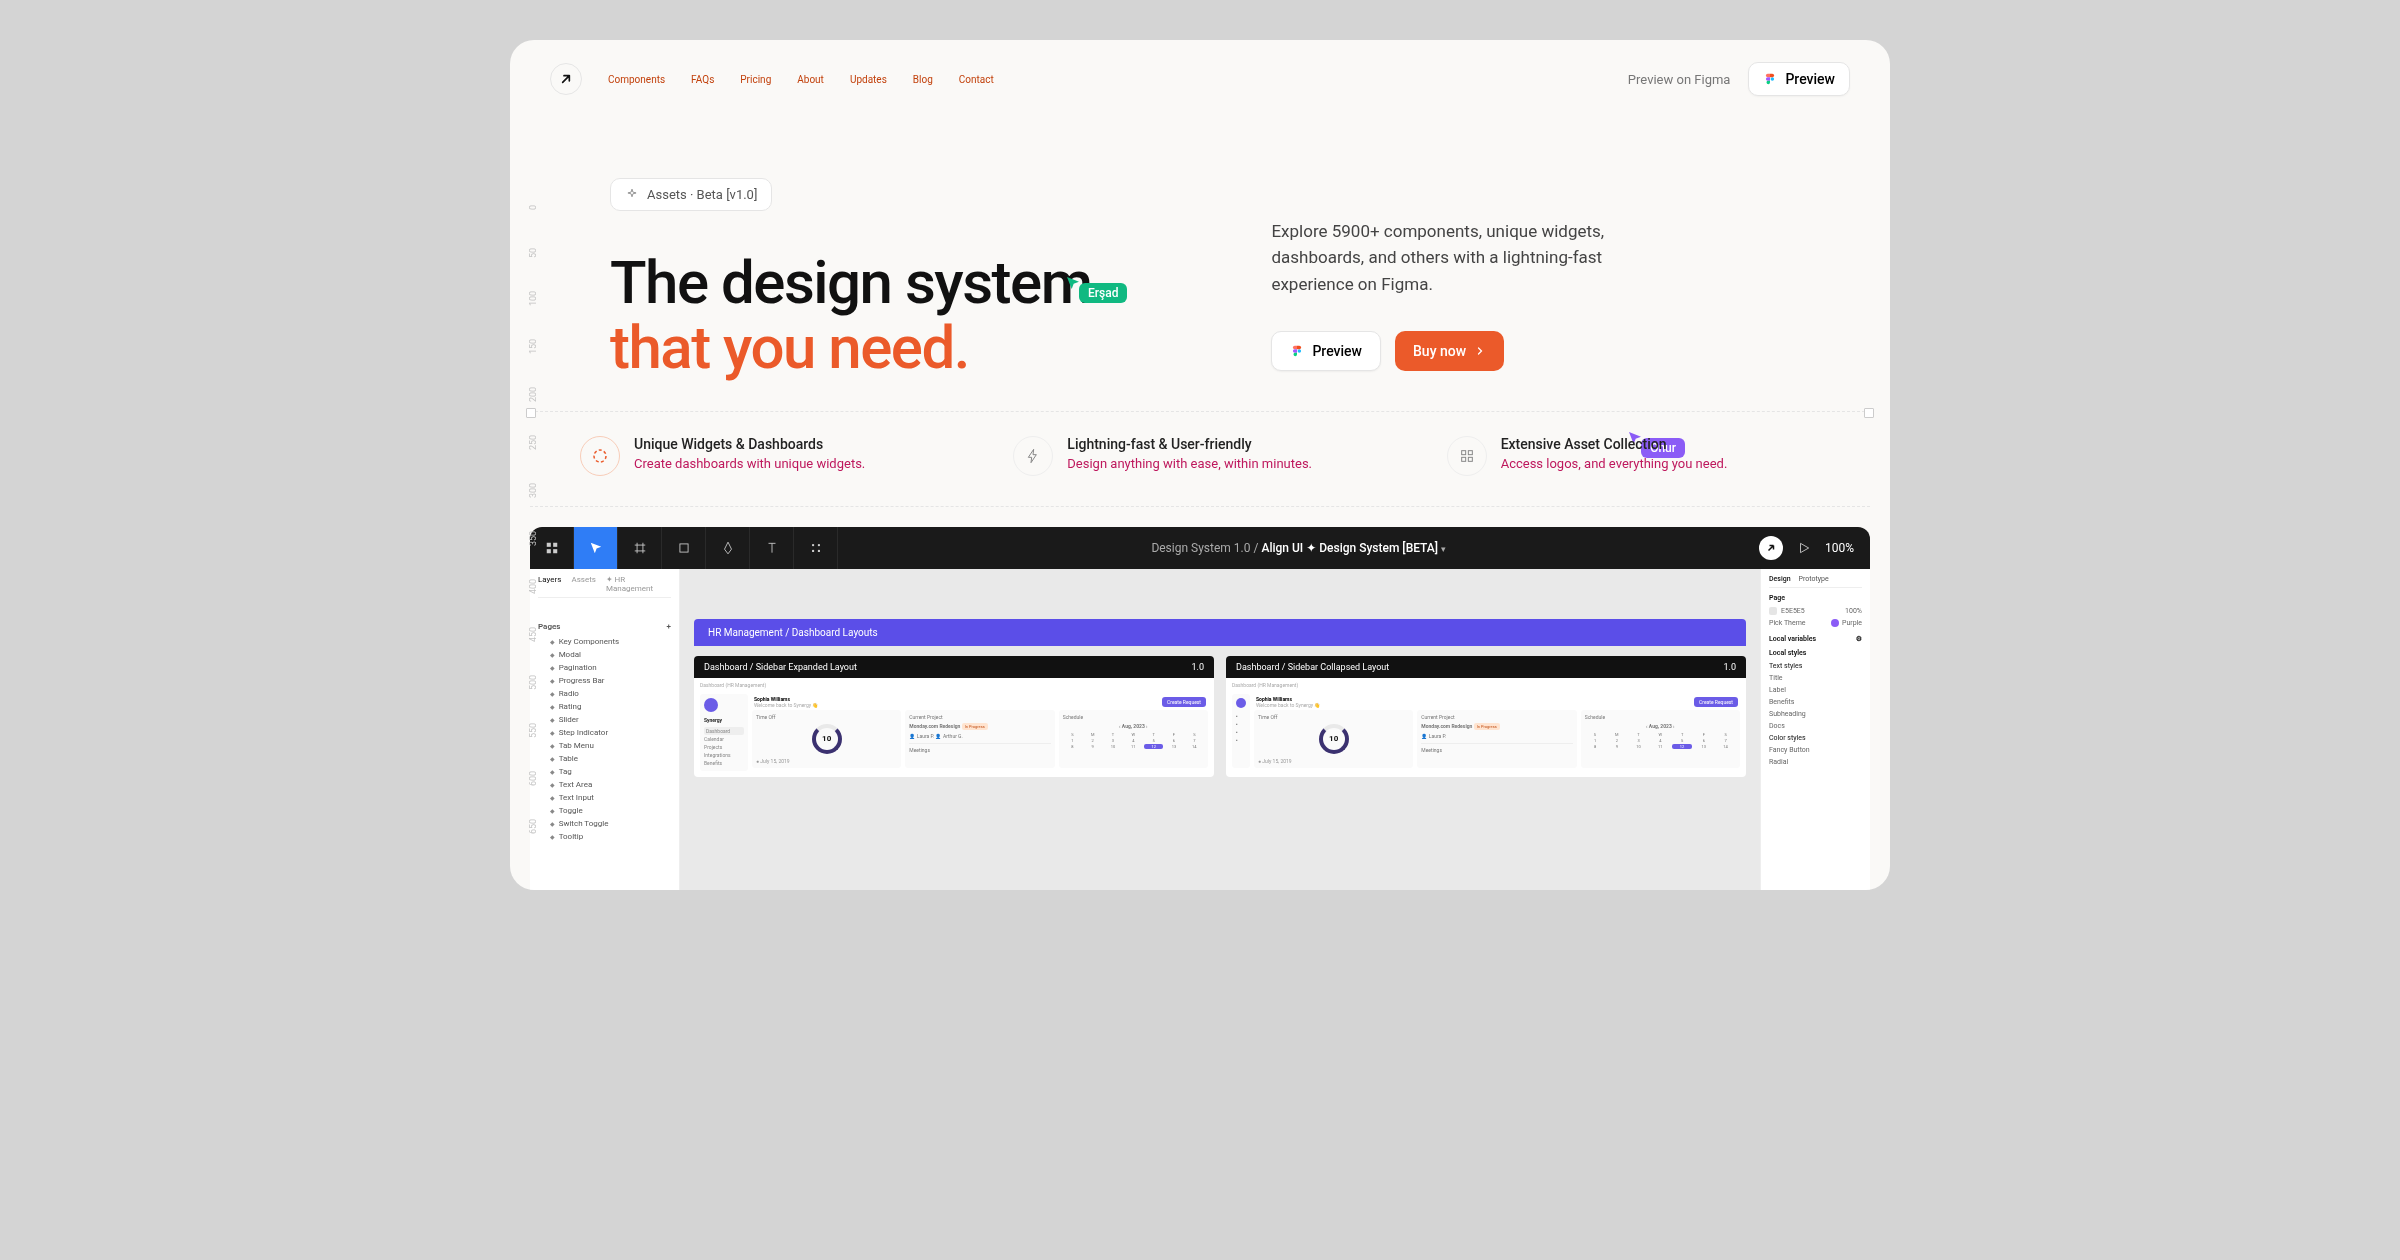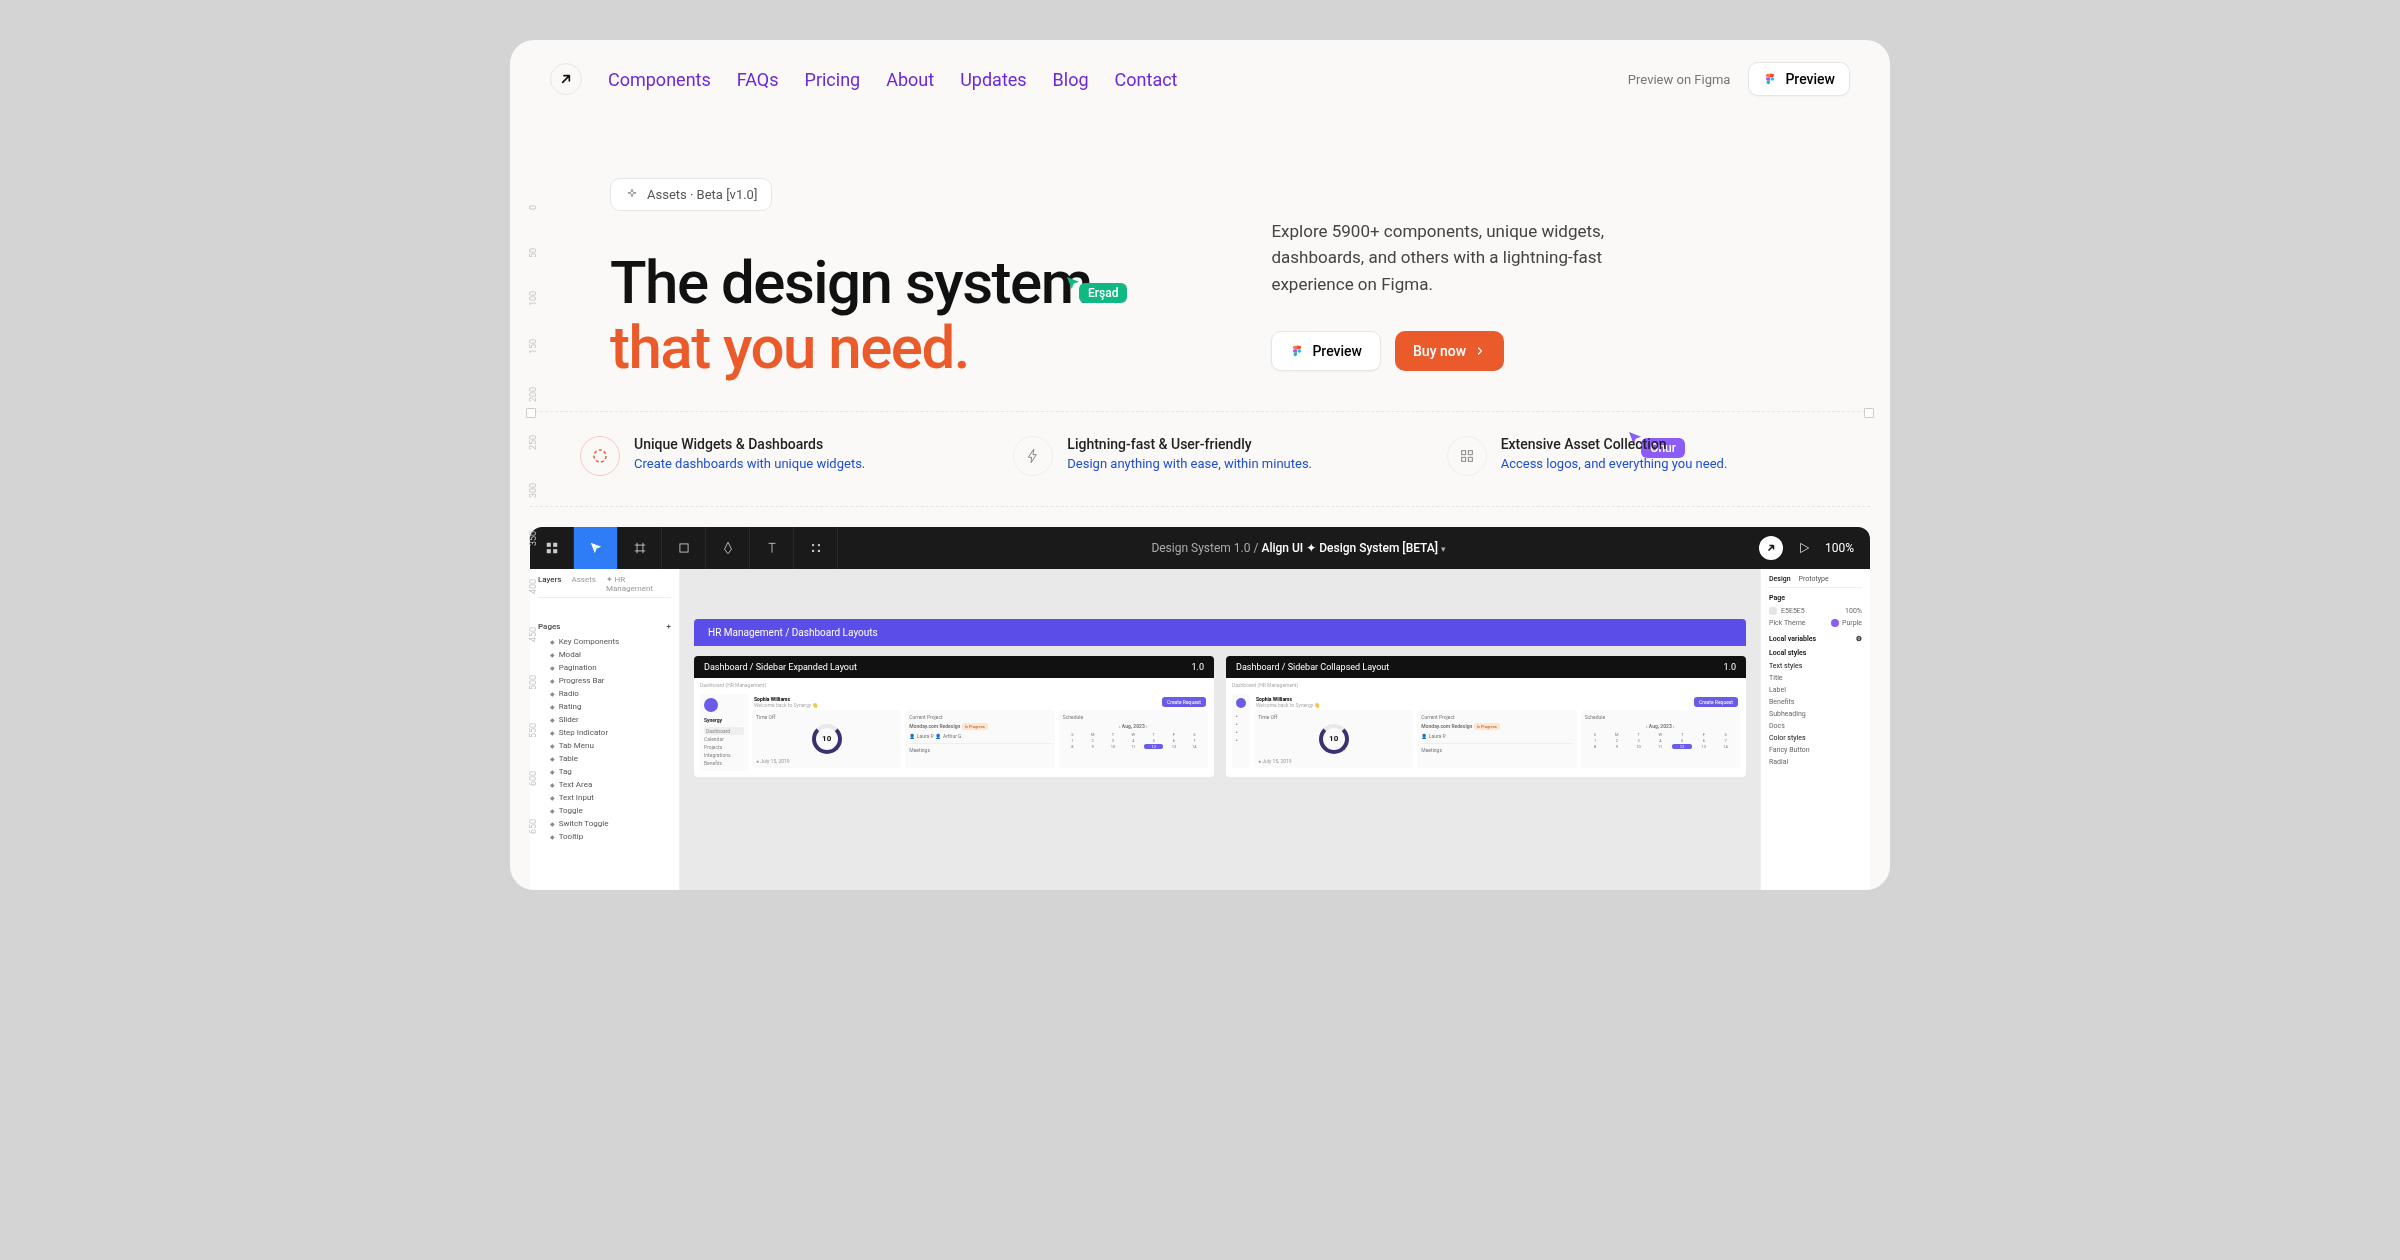--- a/index.html
+++ b/index.html
@@ -3,21 +3,21 @@
 <meta charset="utf-8">
 <style>
 * { margin: 0; padding: 0; box-sizing: border-box; font-family: -apple-system, BlinkMacSystemFont, "Segoe UI", Roboto, sans-serif; }
 body { background: #d4d4d4; display: flex; justify-content: center; align-items: flex-start; min-height: 1260px; padding: 40px 0; }
 .frame { width: 1380px; background: #faf9f7; border-radius: 24px; overflow: hidden; position: relative; }
 
 
 .topnav { display: flex; align-items: center; padding: 22px 40px; gap: 26px; }
 .logo-badge { width: 32px; height: 32px; border-radius: 50%; border: 1px solid #e5e5e5; display: flex; align-items: center; justify-content: center; font-weight: 700; font-size: 15px; }
 .nav-links { display: flex; gap: 26px; }
-.nav-links span { font-size: 18px; color: #6d28d9; cursor: pointer; }
+.nav-links span { font-size: 10px; color: #c2410c; cursor: pointer; }
 .nav-right { margin-left: auto; display: flex; align-items: center; gap: 18px; }
 .pfigma { font-size: 13px; color: #777; }
 .preview-btn { display: flex; align-items: center; gap: 8px; background: #fff; border: 1px solid #e5e5e5; border-radius: 10px; padding: 8px 14px; font-size: 14px; font-weight: 500; box-shadow: 0 1px 2px rgba(0,0,0,.04); }
 .figma-ico { width: 14px; height: 14px; }
 
 
 .ruler { position: absolute; left: 8px; top: 150px; bottom: 0; width: 30px; display: flex; flex-direction: column; gap: 38px; }
 .ruler span { font-size: 9px; color: #c4c4c4; transform: rotate(-90deg); }
 
 
@@ -43,21 +43,21 @@
 .c-purple { top: 312px; right: 205px; } .c-purple .lbl { background: #8b5cf6; } .c-purple svg { fill: #8b5cf6; }
 
 
 .features { display: flex; padding: 24px 50px 30px 50px; gap: 60px; border-top: 1px dashed #e5e5e5; border-bottom: 1px dashed #e5e5e5; margin: 0 20px; position: relative; }
 .features::before, .features::after { content:""; position:absolute; top:-4px; width:8px; height:8px; border:1px solid #ccc; background:#fff; border-radius:1px; }
 .features::before { left: -4px; } .features::after { right: -4px; }
 .feat { display: flex; gap: 14px; flex: 1; }
 .feat-ico { width: 40px; height: 40px; border-radius: 50%; border: 1px solid #eee; display: flex; align-items: center; justify-content: center; flex-shrink: 0; }
 .feat-ico.orange { border-color: #f8cdb9; }
 .feat h4 { font-size: 14px; font-weight: 500; color: #222; }
-.feat p { font-size: 13px; color: #1d4ed8; margin-top: 4px; }
+.feat p { font-size: 13px; color: #be185d; margin-top: 4px; }
 
 
 .figma-wrap { margin: 20px 20px 0 20px; border-radius: 12px 12px 0 0; overflow: hidden; }
 .ftoolbar { background: #1a1a1a; height: 42px; display: flex; align-items: center; color: #ccc; font-size: 12px; gap: 48px; }
 .ft-left { display: flex; align-items: center; height: 100%; }
 .ft-btn { width: 44px; height: 42px; display: flex; align-items: center; justify-content: center; border-right: 1px solid #2a2a2a; }
 .ft-btn.active { background: #2f7df6; }
 .ft-title { flex: 1; text-align: center; color: #aaa; }
 .ft-title strong { color: #fff; font-weight: 500; }
 .ft-right { display: flex; align-items: center; gap: 14px; padding-right: 16px; }

